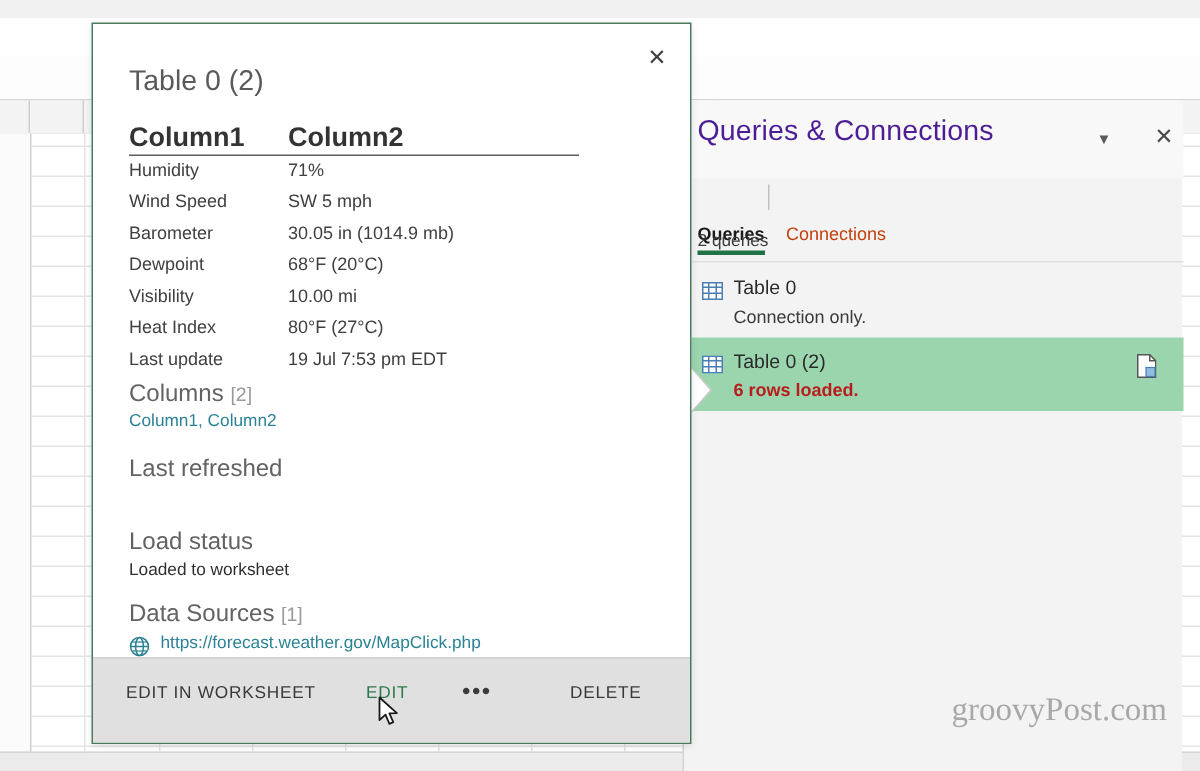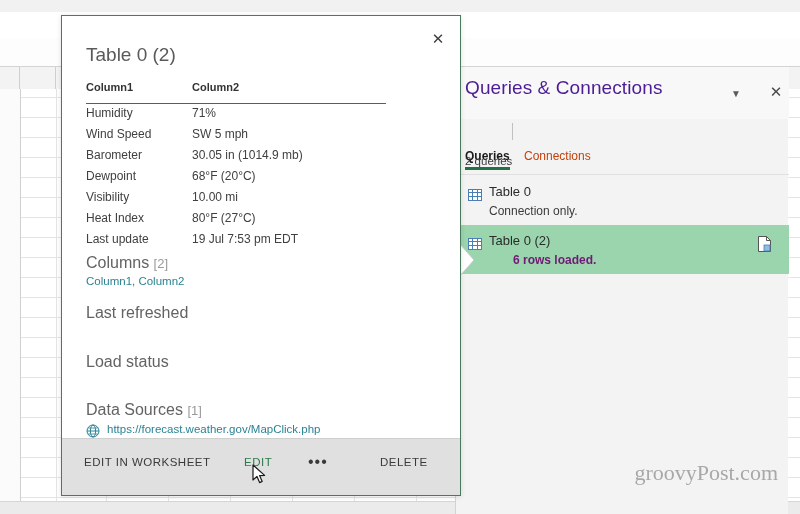--- a/index.html
+++ b/index.html
@@ -145,21 +145,21 @@
   .qitem-name {
     position: absolute; left: 33px; top: 8px;
     font-size: 13px; color: #2b2b2b;
     white-space: nowrap;
   }
   .qitem-sub {
     position: absolute; left: 33px; top: 28px;
     font-size: 12px; color: #3b3b3b;
     white-space: nowrap;
   }
-  .qitem.selected .qitem-sub { font-weight: bold; color: #701a75; margin-left: 24px; }
+  .qitem.selected .qitem-sub { font-weight: bold; color: #b91c1c; }
   .qitem-doc {
     position: absolute; right: 18px; top: 11px;
     width: 13px; height: 16px;
   }
 
   
   .flyout {
     position: absolute; left: 61px; top: 15px;
     width: 400px; height: 481px;
     background: #ffffff;
@@ -189,21 +189,21 @@
   .ptable {
     position: absolute; left: 24px; top: 65px;
     width: 300px;
   }
   .ptable-head {
     position: relative; height: 22px;
     border-bottom: 1px solid #5c5c5c;
   }
   .pth {
     position: absolute; top: 0;
-    font-size: 11px; color: #333; font-weight: bold;
+    font-size: 18px; color: #333; font-weight: bold;
     white-space: nowrap;
   }
   .ptr { position: relative; height: 21px; }
   .ptd {
     position: absolute; top: 2px;
     font-size: 12px; color: #404040;
     white-space: nowrap;
   }
   .ptd.c1 { left: 0; text-align: center; }
   .ptd.c2 { left: 106px; }
@@ -426,20 +426,21 @@
       </div>
       <div class="meta-v link">Column1, Column2</div>
     </div>
 
     <div class="meta" style="top:288px;">
       <div class="meta-h">Last refreshed</div>
     </div>
 
     <div class="meta" style="top:337px;">
       <div class="meta-h">Load status</div>
+      <div class="meta-v">Loaded to worksheet</div>
     </div>
 
     <div class="meta" style="top:385px;">
       <div class="meta-h">
         <span>Data Sources</span>
         <span class="cnt">[1]</span>
       </div>
       <div class="ds-row">
         <span class="globe-icon">
           <svg width="14" height="14" viewBox="0 0 14 14">

